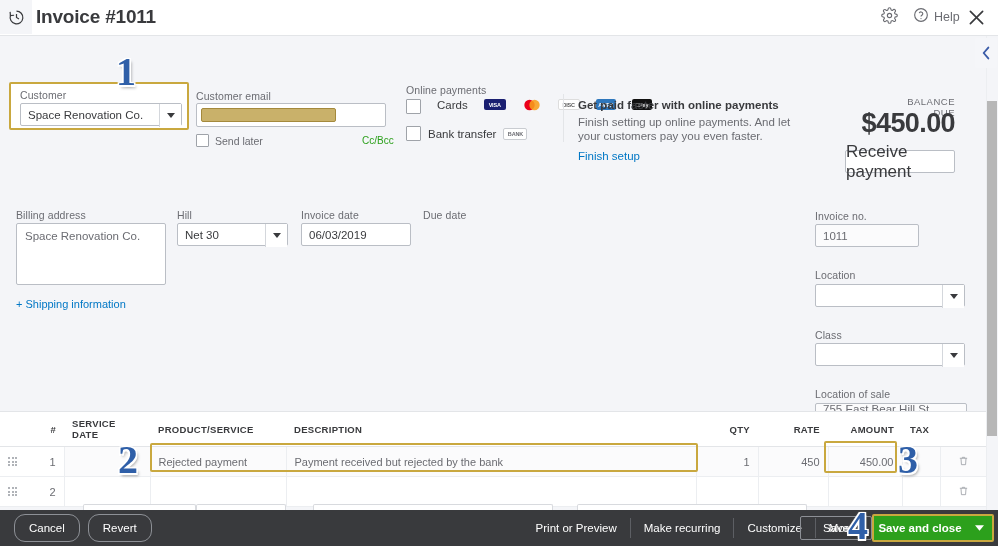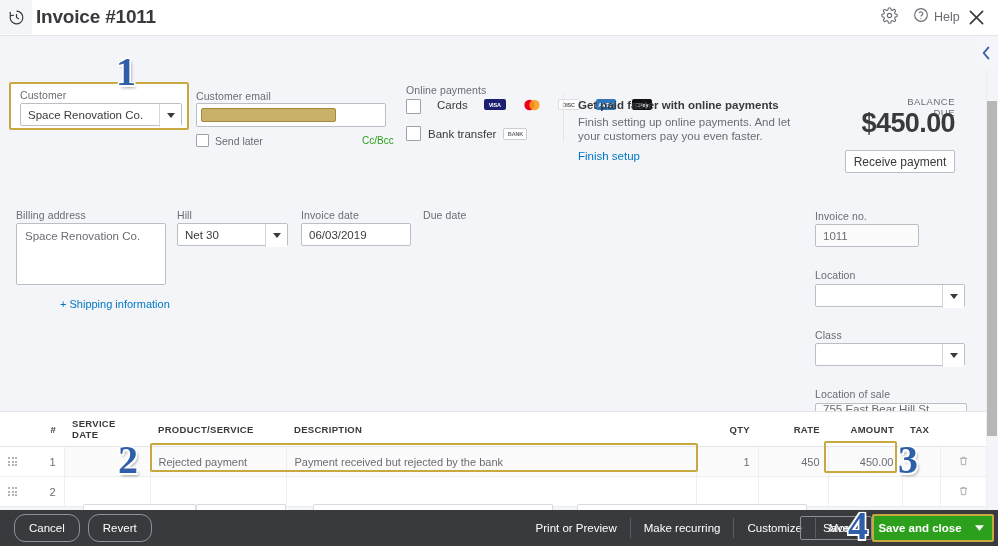--- a/index.html
+++ b/index.html
@@ -107,31 +107,31 @@
   #op-finish { position: absolute; left: 578px; top: 114px; font-size: 11.5px; color: #0077c5; }
 
   
   #bal-label { position: absolute; left: 888px; top: 60px; width: 67px; text-align: right;
                font-size: 9.5px; color: #6b6c72; letter-spacing: .5px; }
   #bal-amount { position: absolute; left: 790px; top: 72px; width: 165px; text-align: right;
                 font-size: 27px; font-weight: bold; color: #393a3d; letter-spacing: -0.6px; }
   #receive-btn {
     position: absolute; left: 845px; top: 114px; width: 110px; height: 23px;
     border: 1px solid #babec5; background: #fff; border-radius: 2px;
-    font-size: 12px; color: #393a3d; display: flex; align-items: center; justify-content: center;
+    font-size: 17px; color: #393a3d; display: flex; align-items: center; justify-content: center;
   }
 
   
   #billing-label { position: absolute; left: 16px; top: 173px; }
   #billing-box {
     position: absolute; left: 16px; top: 187px; width: 150px; height: 62px;
     background: #fff; border: 1px solid #babec5; border-radius: 2px;
     font-size: 11.5px; color: #6b6c72; padding: 6px 8px;
   }
-  #shipping-link { position: absolute; left: 16px; top: 262px; font-size: 11px; color: #0077c5; margin-left: 44px; }
+  #shipping-link { position: absolute; left: 16px; top: 262px; font-size: 11px; color: #0077c5; }
 
   #terms-label { position: absolute; left: 177px; top: 173px; }
   #terms-combo { position: absolute; left: 177px; top: 187px; width: 111px; }
 
   #invdate-label { position: absolute; left: 301px; top: 173px; }
   #invdate-inp { position: absolute; left: 301px; top: 187px; width: 110px; }
 
   #duedate-label { position: absolute; left: 423px; top: 173px; }
   #duedate-inp { position: absolute; left: 423px; top: 187px; width: 113px; }
 

